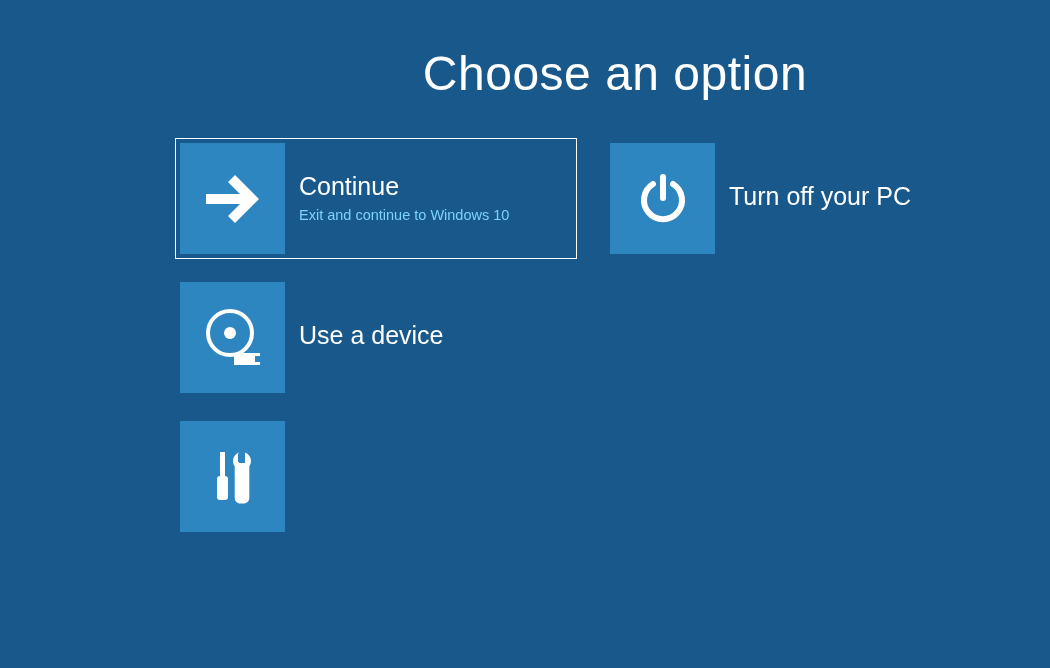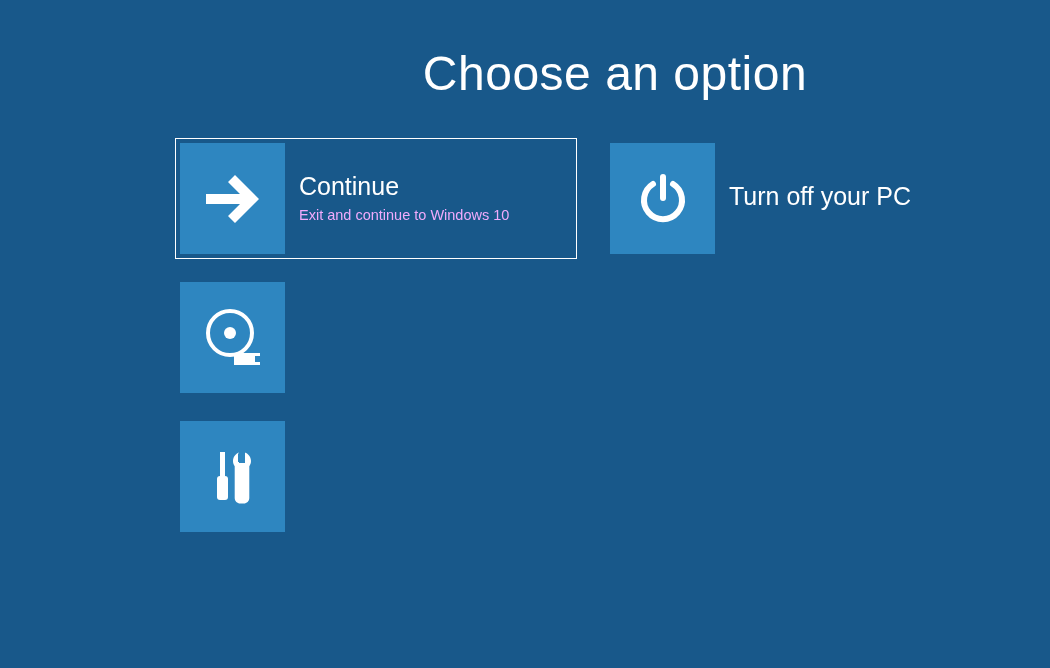--- a/index.html
+++ b/index.html
@@ -68,21 +68,21 @@
     .option-title {
       font-size: 25px;
       font-weight: 200;
       line-height: 1.1;
       margin-bottom: 6px;
     }
     .option-subtitle {
       font-size: 14.5px;
       font-weight: 300;
       line-height: 1.35;
-      color: #f0abfc;
+      color: #7dd3fc;
     }
     svg {
       fill: #ffffff;
     }
   </style>
 </head>
 <body>
 
 <div class="container">
   <h1 class="page-title">Choose an option</h1>
@@ -105,20 +105,21 @@
       <div class="option">
         <div class="tile">
           <svg width="62" height="58" viewBox="0 0 62 58">
             <circle cx="28" cy="24" r="22" fill="none" stroke="#ffffff" stroke-width="4"></circle>
             <circle cx="28" cy="24" r="6" fill="#ffffff"></circle>
             <rect x="32" y="44" width="26" height="12" fill="#ffffff"></rect>
             <rect x="53" y="47" width="6" height="6" fill="#2e86c0"></rect>
           </svg>
         </div>
         <div class="option-text">
+          <div class="option-title">Use a device</div>
         </div>
       </div>
 
       <div class="option">
         <div class="tile">
           <svg width="54" height="58" viewBox="0 0 54 58">
 
             <rect x="14" y="4" width="5" height="24" fill="#ffffff"></rect>
             <rect x="11" y="28" width="11" height="24" rx="3" fill="#ffffff"></rect>
 

